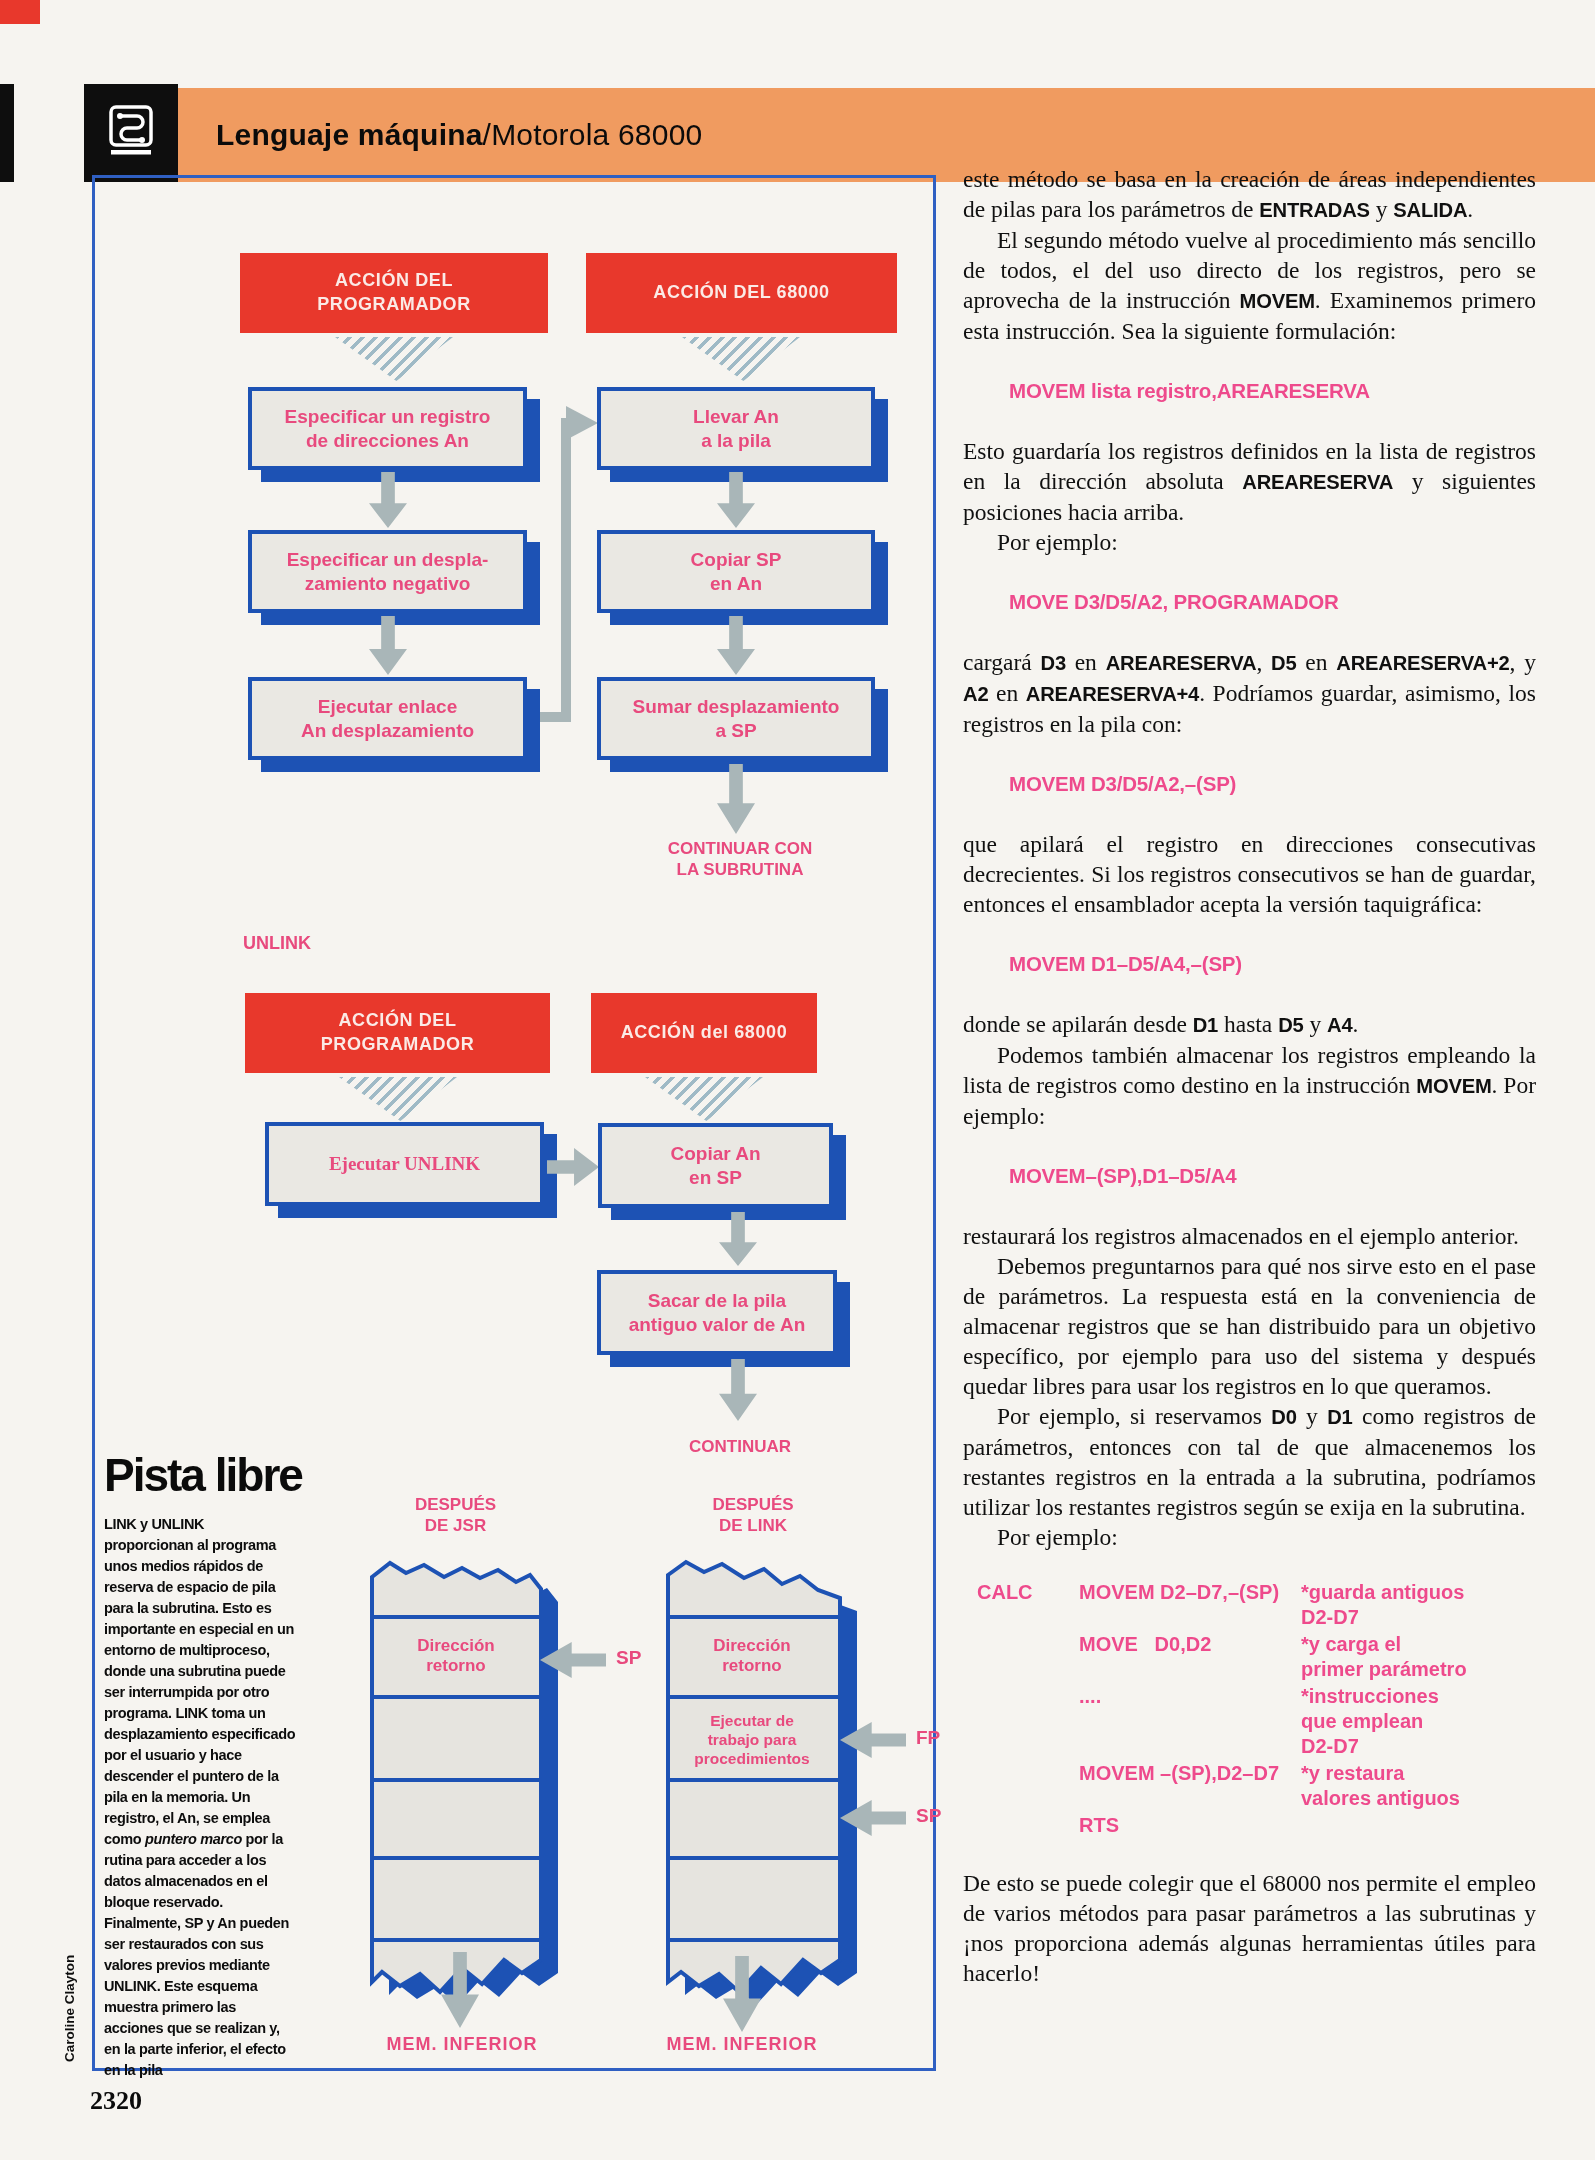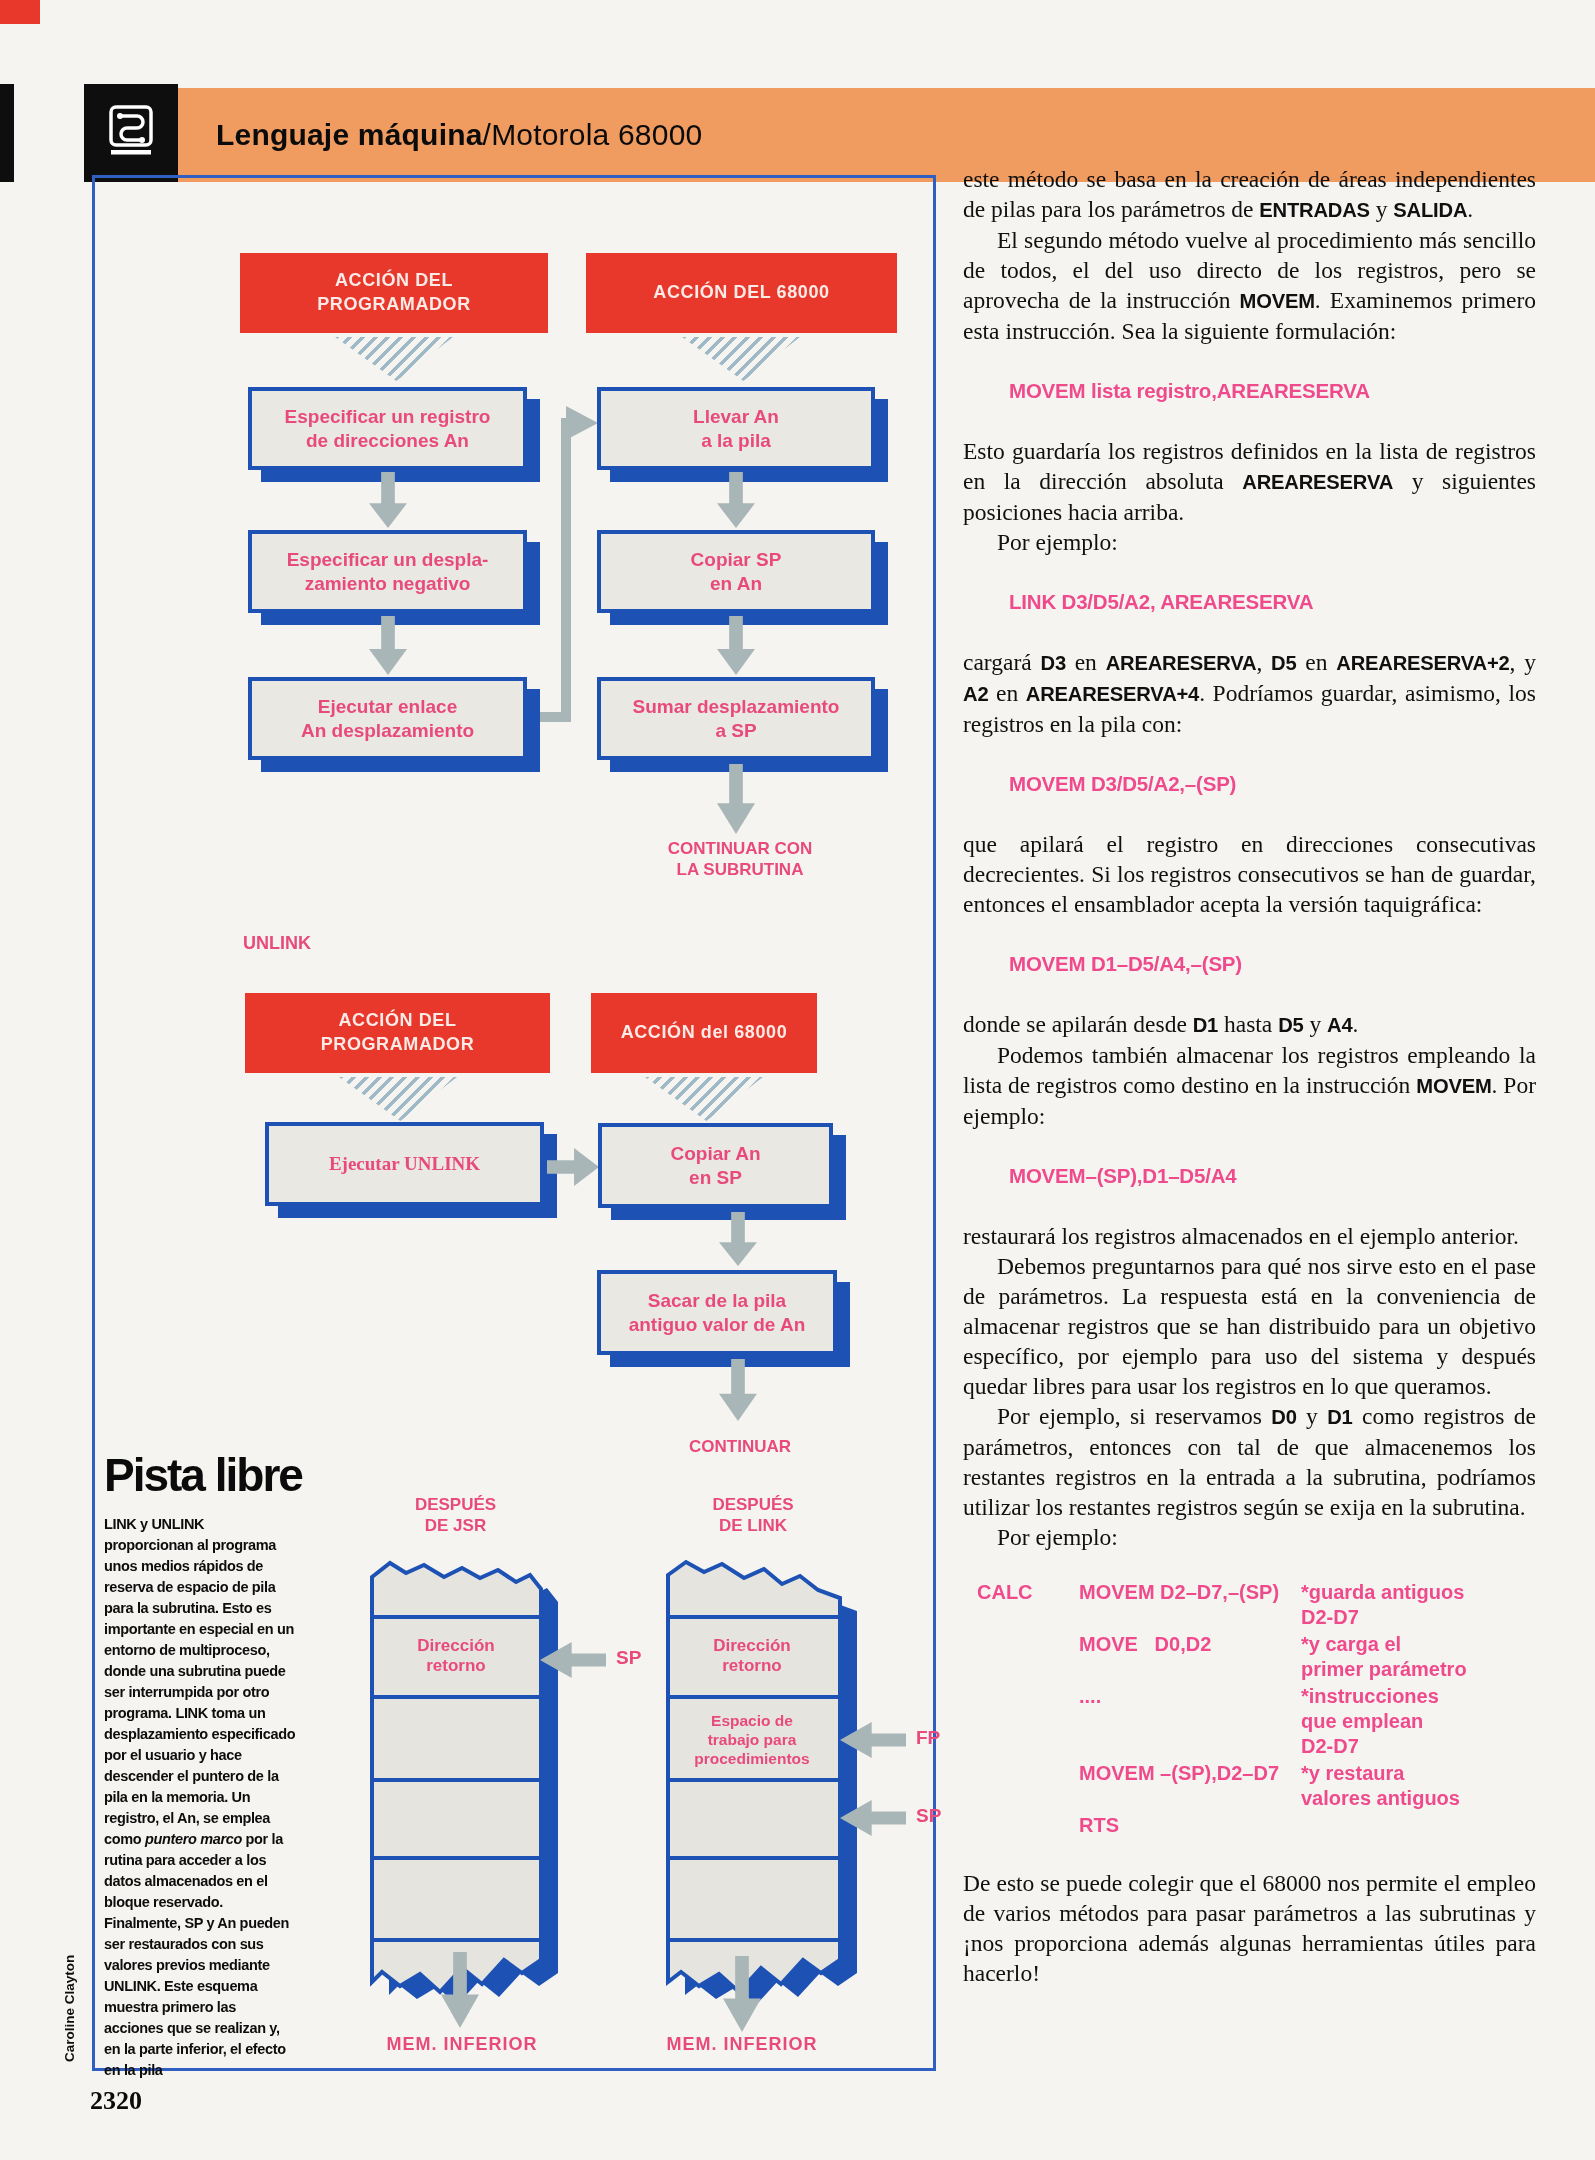--- a/index.html
+++ b/index.html
@@ -179,21 +179,21 @@
       <line x1="4" y1="227" x2="176" y2="227"></line>
         <line x1="4" y1="305" x2="176" y2="305"></line>
       <line x1="4" y1="387" x2="176" y2="387"></line>
     </g>
   </svg>
 
   <div class="abs stklbl" style="left:377px;top:1621px;width:158px;height:70px;">Dirección
 retorno</div>
   <div class="abs stklbl" style="left:672px;top:1621px;width:160px;height:70px;">Dirección
 retorno</div>
-  <div class="abs stklbl small" style="left:672px;top:1699px;width:160px;height:80px;">Espacio de
+  <div class="abs stklbl small" style="left:672px;top:1699px;width:160px;height:80px;">Ejecutar de
 trabajo para
 procedimientos</div>
 
   <div class="abs arrl" style="left:540px;top:1642px;width:66px;height:36px;"></div>
   <div class="abs ptr" style="left:616px;top:1647px;">SP</div>
 
   <div class="abs arrl" style="left:840px;top:1722px;width:66px;height:36px;"></div>
   <div class="abs ptr" style="left:916px;top:1727px;">FP</div>
 
   <div class="abs arrl" style="left:840px;top:1800px;width:66px;height:36px;"></div>
@@ -204,21 +204,21 @@
 
   <div class="abs pinklbl" style="left:378px;top:2034px;width:168px;font-size:18px;letter-spacing:1px;">MEM. INFERIOR</div>
   <div class="abs pinklbl" style="left:658px;top:2034px;width:168px;font-size:18px;letter-spacing:1px;">MEM. INFERIOR</div>
 
   <div class="abs article">
       <p class="">este método se basa en la creación de áreas independientes de pilas para los parámetros de <span class="kw">ENTRADAS</span> y <span class="kw">SALIDA</span>.</p>
       <p class="ind">El segundo método vuelve al procedimiento más sencillo de todos, el del uso directo de los registros, pero se aprovecha de la instrucción <span class="kw">MOVEM</span>. Examinemos primero esta instrucción. Sea la siguiente formulación:</p>
       <div class="codeline">MOVEM lista registro,AREARESERVA</div>
       <p class="">Esto guardaría los registros definidos en la lista de registros en la dirección absoluta <span class="kw">AREARESERVA</span> y siguientes posiciones hacia arriba.</p>
       <p class="ind">Por ejemplo:</p>
-      <div class="codeline">LINK D3/D5/A2, AREARESERVA</div>
+      <div class="codeline">MOVE D3/D5/A2, PROGRAMADOR</div>
       <p class="">cargará <span class="kw">D3</span> en <span class="kw">AREARESERVA</span>, <span class="kw">D5</span> en <span class="kw">AREARESERVA+2</span>, y <span class="kw">A2</span> en <span class="kw">AREARESERVA+4</span>. Podríamos guardar, asimismo, los registros en la pila con:</p>
       <div class="codeline">MOVEM D3/D5/A2,–(SP)</div>
       <p class="">que apilará el registro en direcciones consecutivas decrecientes. Si los registros consecutivos se han de guardar, entonces el ensamblador acepta la versión taquigráfica:</p>
       <div class="codeline">MOVEM D1–D5/A4,–(SP)</div>
       <p class="">donde se apilarán desde <span class="kw">D1</span> hasta <span class="kw">D5</span> y <span class="kw">A4</span>.</p>
       <p class="ind">Podemos también almacenar los registros empleando la lista de registros como destino en la instrucción <span class="kw">MOVEM</span>. Por ejemplo:</p>
       <div class="codeline">MOVEM–(SP),D1–D5/A4</div>
       <p class="">restaurará los registros almacenados en el ejemplo anterior.</p>
       <p class="ind">Debemos preguntarnos para qué nos sirve esto en el pase de parámetros. La respuesta está en la conveniencia de almacenar registros que se han distribuido para un objetivo específico, por ejemplo para uso del sistema y después quedar libres para usar los registros en lo que queramos.</p>
       <p class="ind">Por ejemplo, si reservamos <span class="kw">D0</span> y <span class="kw">D1</span> como registros de parámetros, entonces con tal de que almacenemos los restantes registros en la entrada a la subrutina, podríamos utilizar los restantes registros según se exija en la subrutina.</p>

